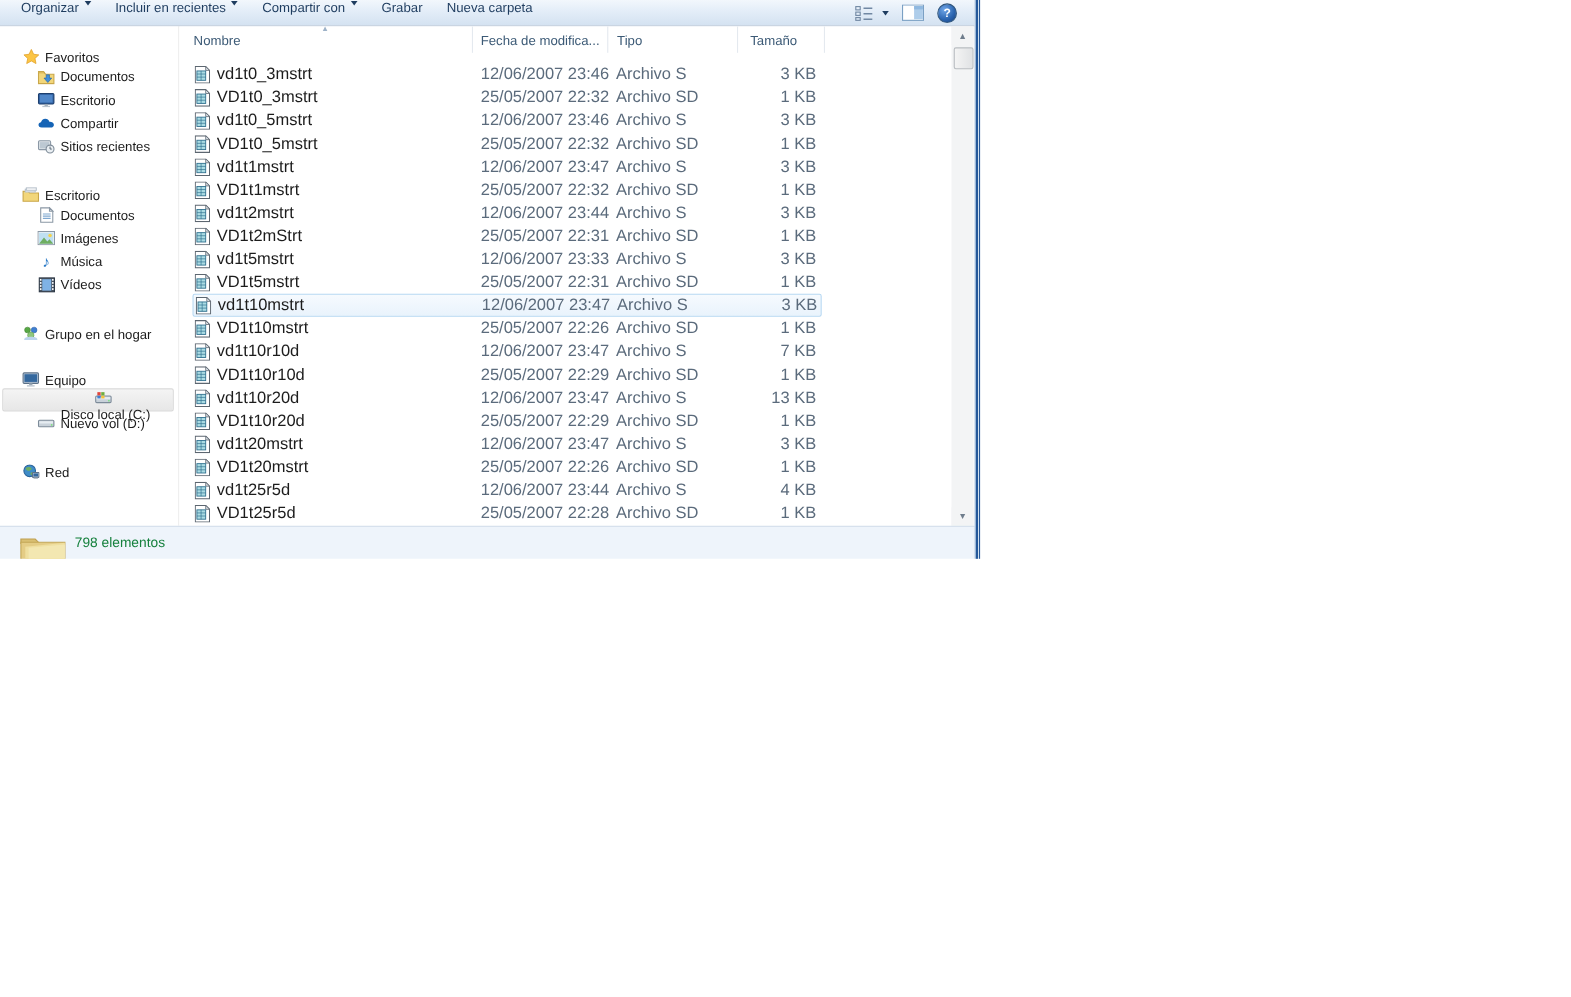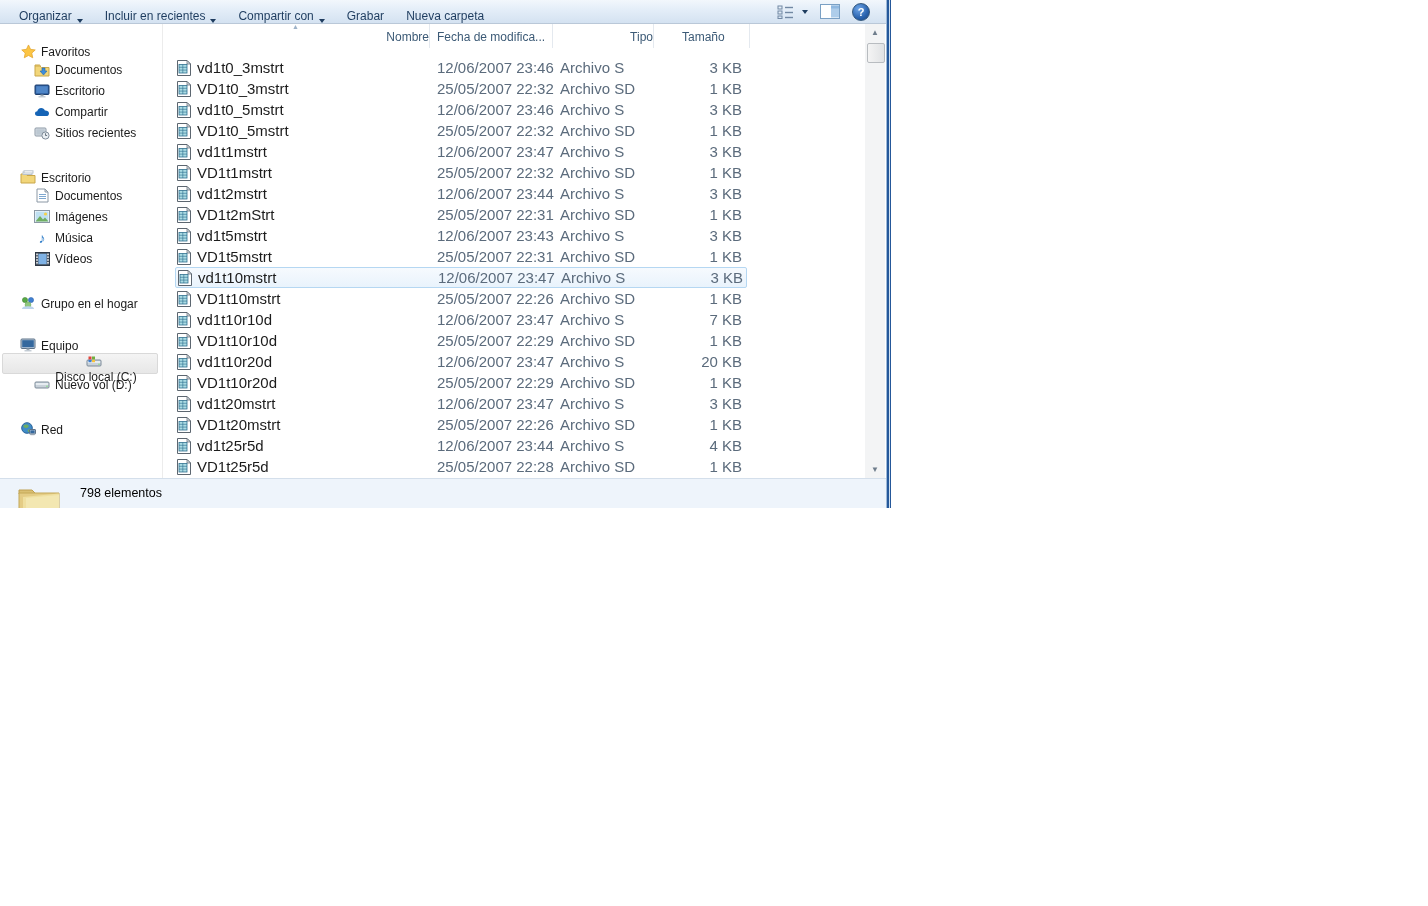--- a/index.html
+++ b/index.html
@@ -4,21 +4,21 @@
 <style>
   html,body{margin:0;padding:0;background:#ffffff;width:1428px;height:906px;
     font-family:"Liberation Sans","DejaVu Sans",sans-serif;-webkit-font-smoothing:antialiased;}
   .window{position:absolute;left:0;top:0;width:886px;height:508px;background:#fff;overflow:hidden;}
   .window-right-border{position:absolute;left:886px;top:0;width:5px;height:508px;
     background:linear-gradient(90deg,#9db9d8 0 1px,#25589a 1px 3px,#cfe0f0 3px 4px,#25589a 4px 5px);}
   
   .toolbar{position:absolute;left:0;top:0;width:886px;height:23px;
     background:linear-gradient(#f2f7fc,#e3edf8 45%,#d4e2f1);
     border-bottom:1px solid #bac8d8;display:flex;align-items:center;font-size:12px;color:#1e3c5f;}
-  .tb-btn{display:flex;align-items:flex-end;gap:5px;padding:0 11px;height:23px;cursor:default;white-space:nowrap;}
+  .tb-btn{display:flex;align-items:flex-start;gap:5px;padding:0 11px;height:23px;cursor:default;white-space:nowrap;}
   .tb-btn:first-child{margin-left:8px;}
   .tb-caret{width:0;height:0;border-left:3.5px solid transparent;border-right:3.5px solid transparent;
     border-top:4px solid #1e3c5f;margin-top:1px;}
   .tb-right{margin-left:auto;display:flex;align-items:center;gap:12px;padding-right:16px;}
   .views-btn{display:flex;align-items:center;gap:7px;}
   .help-circle{width:16px;height:16px;border-radius:50%;
     background:radial-gradient(circle at 35% 30%,#6fa6e8,#2a63ae 60%,#173f7d);
     border:1px solid #33587e;color:#fff;font-size:11px;font-weight:bold;line-height:16px;text-align:center;}
   
   .sidebar{position:absolute;left:0;top:24px;width:162px;height:454px;background:#fff;}
@@ -28,23 +28,23 @@
   .nav-child{padding-left:34px;}
   .nav-item .icon{width:16px;height:16px;margin-right:5px;display:inline-flex;align-items:center;justify-content:center;flex:0 0 16px;}
   .nav-item.selected{background:linear-gradient(#f4f4f4,#e7e7e7);border:1px solid #d9d9d9;border-radius:2px;
     margin-left:2px;margin-right:4px;padding-left:32px;height:19px;flex-direction:column;}
   .mt14{margin-top:14px}.mt21{margin-top:21px}
   .glyph-note{color:#2a7ac7;font-size:14px;line-height:16px;}
   
   .filearea{position:absolute;left:163px;top:24px;width:702px;height:454px;background:#fff;}
   .list-header{position:absolute;left:0;top:0;height:26px;width:702px;font-size:12px;color:#3c5a76;}
   .hcell{position:absolute;top:0;height:24px;line-height:26px;border-right:1px solid #e4e9ef;box-sizing:border-box;cursor:default;}
-  .hc0{left:0;width:267px;padding-left:13px;text-align:right;}
+  .hc0{left:0;width:267px;padding-left:13px;}
   .hc1{left:267px;width:123px;padding-left:7px;}
-  .hc2{left:374px;width:117px;padding-left:7px;text-align:right;}
+  .hc2{left:391px;width:117px;padding-left:7px;}
   .hc3{left:507px;width:80px;padding-left:12px;}
   .sort-arrow{position:absolute;left:129px;top:-1px;font-size:7px;color:#9db2c8;}
   .rows{position:absolute;left:0;top:33px;width:702px;}
   .frow{box-sizing:border-box;height:21px;width:572px;margin-left:12px;display:grid;
     grid-template-columns:22px 240px 123px 117px 70px;align-items:center;font-size:15px;cursor:default;}
   .frow .c-name{color:#1c1c1c;overflow:hidden;white-space:nowrap;}
   .frow .c-date,.frow .c-type{color:#5b6b7c;white-space:nowrap;}
   .frow .c-size{color:#5b6b7c;text-align:right;padding-right:5px;white-space:nowrap;}
   .frow.selected{background:linear-gradient(#f6fafe,#e9f3fc);border:1px solid #b5d7f2;border-radius:2px;}
   .ficon{display:flex;align-items:center;justify-content:flex-start;padding-left:2px;}
@@ -52,21 +52,21 @@
   .scrollbar{position:absolute;left:865px;top:24px;width:20px;height:454px;background:#f3f4f5;}
   .sb-btn{position:absolute;left:0;width:20px;height:17px;display:flex;align-items:center;justify-content:center;
     color:#6f7d8c;font-size:8px;background:#f3f4f5;}
   .sb-up{top:0;}.sb-down{bottom:0;}
   .sb-thumb{position:absolute;left:2px;top:19px;width:16px;height:18px;border:1px solid #b8bcc0;border-radius:2px;
     background:linear-gradient(90deg,#f4f4f4,#e0e2e4);}
   
   .statusbar{position:absolute;left:0;top:478px;width:886px;height:30px;background:#eef4fb;
     border-top:1px solid #d4dfeb;overflow:hidden;}
   .status-folder{position:absolute;left:16px;top:5px;}
-  .status-text{position:absolute;left:80px;top:7px;font-size:12.5px;color:#000000;}
+  .status-text{position:absolute;left:68px;top:7px;font-size:12.5px;color:#15803d;}
 </style>
 </head>
 <body>
 
 <div class="window">
 
   <div class="toolbar">
     <div class="tb-btn">
       <span>Organizar</span>
       <span class="tb-caret"></span>
@@ -420,21 +420,21 @@
       <svg width="14" height="16" viewBox="0 0 14 16">
         <path d="M0.5 0.5 L10 0.5 L13.5 4 L13.5 15.5 L0.5 15.5 Z" fill="#ffffff" stroke="#5c6670"></path>
         <path d="M10 0.5 L10 4 L13.5 4 Z" fill="#dfe5ea" stroke="#5c6670" stroke-width="0.7"></path>
         <rect x="2" y="4.5" width="8" height="8.5" fill="#aadbe3" stroke="#2e6f8e" stroke-width="0.8"></rect>
         <line x1="2" y1="7.3" x2="10" y2="7.3" stroke="#2e6f8e" stroke-width="0.6"></line>
         <line x1="2" y1="10.1" x2="10" y2="10.1" stroke="#2e6f8e" stroke-width="0.6"></line>
         <line x1="5.8" y1="4.5" x2="5.8" y2="13" stroke="#2e6f8e" stroke-width="0.6"></line>
       </svg>
     </span>
     <span class="c-name">vd1t5mstrt</span>
-    <span class="c-date">12/06/2007 23:43</span>
+    <span class="c-date">12/06/2007 23:33</span>
     <span class="c-type">Archivo S</span>
     <span class="c-size">3 KB</span>
   </div>
         <div class="frow">
     <span class="ficon">
       <svg width="14" height="16" viewBox="0 0 14 16">
         <path d="M0.5 0.5 L10 0.5 L13.5 4 L13.5 15.5 L0.5 15.5 Z" fill="#ffffff" stroke="#5c6670"></path>
         <path d="M10 0.5 L10 4 L13.5 4 Z" fill="#dfe5ea" stroke="#5c6670" stroke-width="0.7"></path>
         <rect x="2" y="4.5" width="8" height="8.5" fill="#aadbe3" stroke="#2e6f8e" stroke-width="0.8"></rect>
         <line x1="2" y1="7.3" x2="10" y2="7.3" stroke="#2e6f8e" stroke-width="0.6"></line>
@@ -518,21 +518,21 @@
         <path d="M10 0.5 L10 4 L13.5 4 Z" fill="#dfe5ea" stroke="#5c6670" stroke-width="0.7"></path>
         <rect x="2" y="4.5" width="8" height="8.5" fill="#aadbe3" stroke="#2e6f8e" stroke-width="0.8"></rect>
         <line x1="2" y1="7.3" x2="10" y2="7.3" stroke="#2e6f8e" stroke-width="0.6"></line>
         <line x1="2" y1="10.1" x2="10" y2="10.1" stroke="#2e6f8e" stroke-width="0.6"></line>
         <line x1="5.8" y1="4.5" x2="5.8" y2="13" stroke="#2e6f8e" stroke-width="0.6"></line>
       </svg>
     </span>
     <span class="c-name">vd1t10r20d</span>
     <span class="c-date">12/06/2007 23:47</span>
     <span class="c-type">Archivo S</span>
-    <span class="c-size">20 KB</span>
+    <span class="c-size">13 KB</span>
   </div>
         <div class="frow">
     <span class="ficon">
       <svg width="14" height="16" viewBox="0 0 14 16">
         <path d="M0.5 0.5 L10 0.5 L13.5 4 L13.5 15.5 L0.5 15.5 Z" fill="#ffffff" stroke="#5c6670"></path>
         <path d="M10 0.5 L10 4 L13.5 4 Z" fill="#dfe5ea" stroke="#5c6670" stroke-width="0.7"></path>
         <rect x="2" y="4.5" width="8" height="8.5" fill="#aadbe3" stroke="#2e6f8e" stroke-width="0.8"></rect>
         <line x1="2" y1="7.3" x2="10" y2="7.3" stroke="#2e6f8e" stroke-width="0.6"></line>
         <line x1="2" y1="10.1" x2="10" y2="10.1" stroke="#2e6f8e" stroke-width="0.6"></line>
         <line x1="5.8" y1="4.5" x2="5.8" y2="13" stroke="#2e6f8e" stroke-width="0.6"></line>

